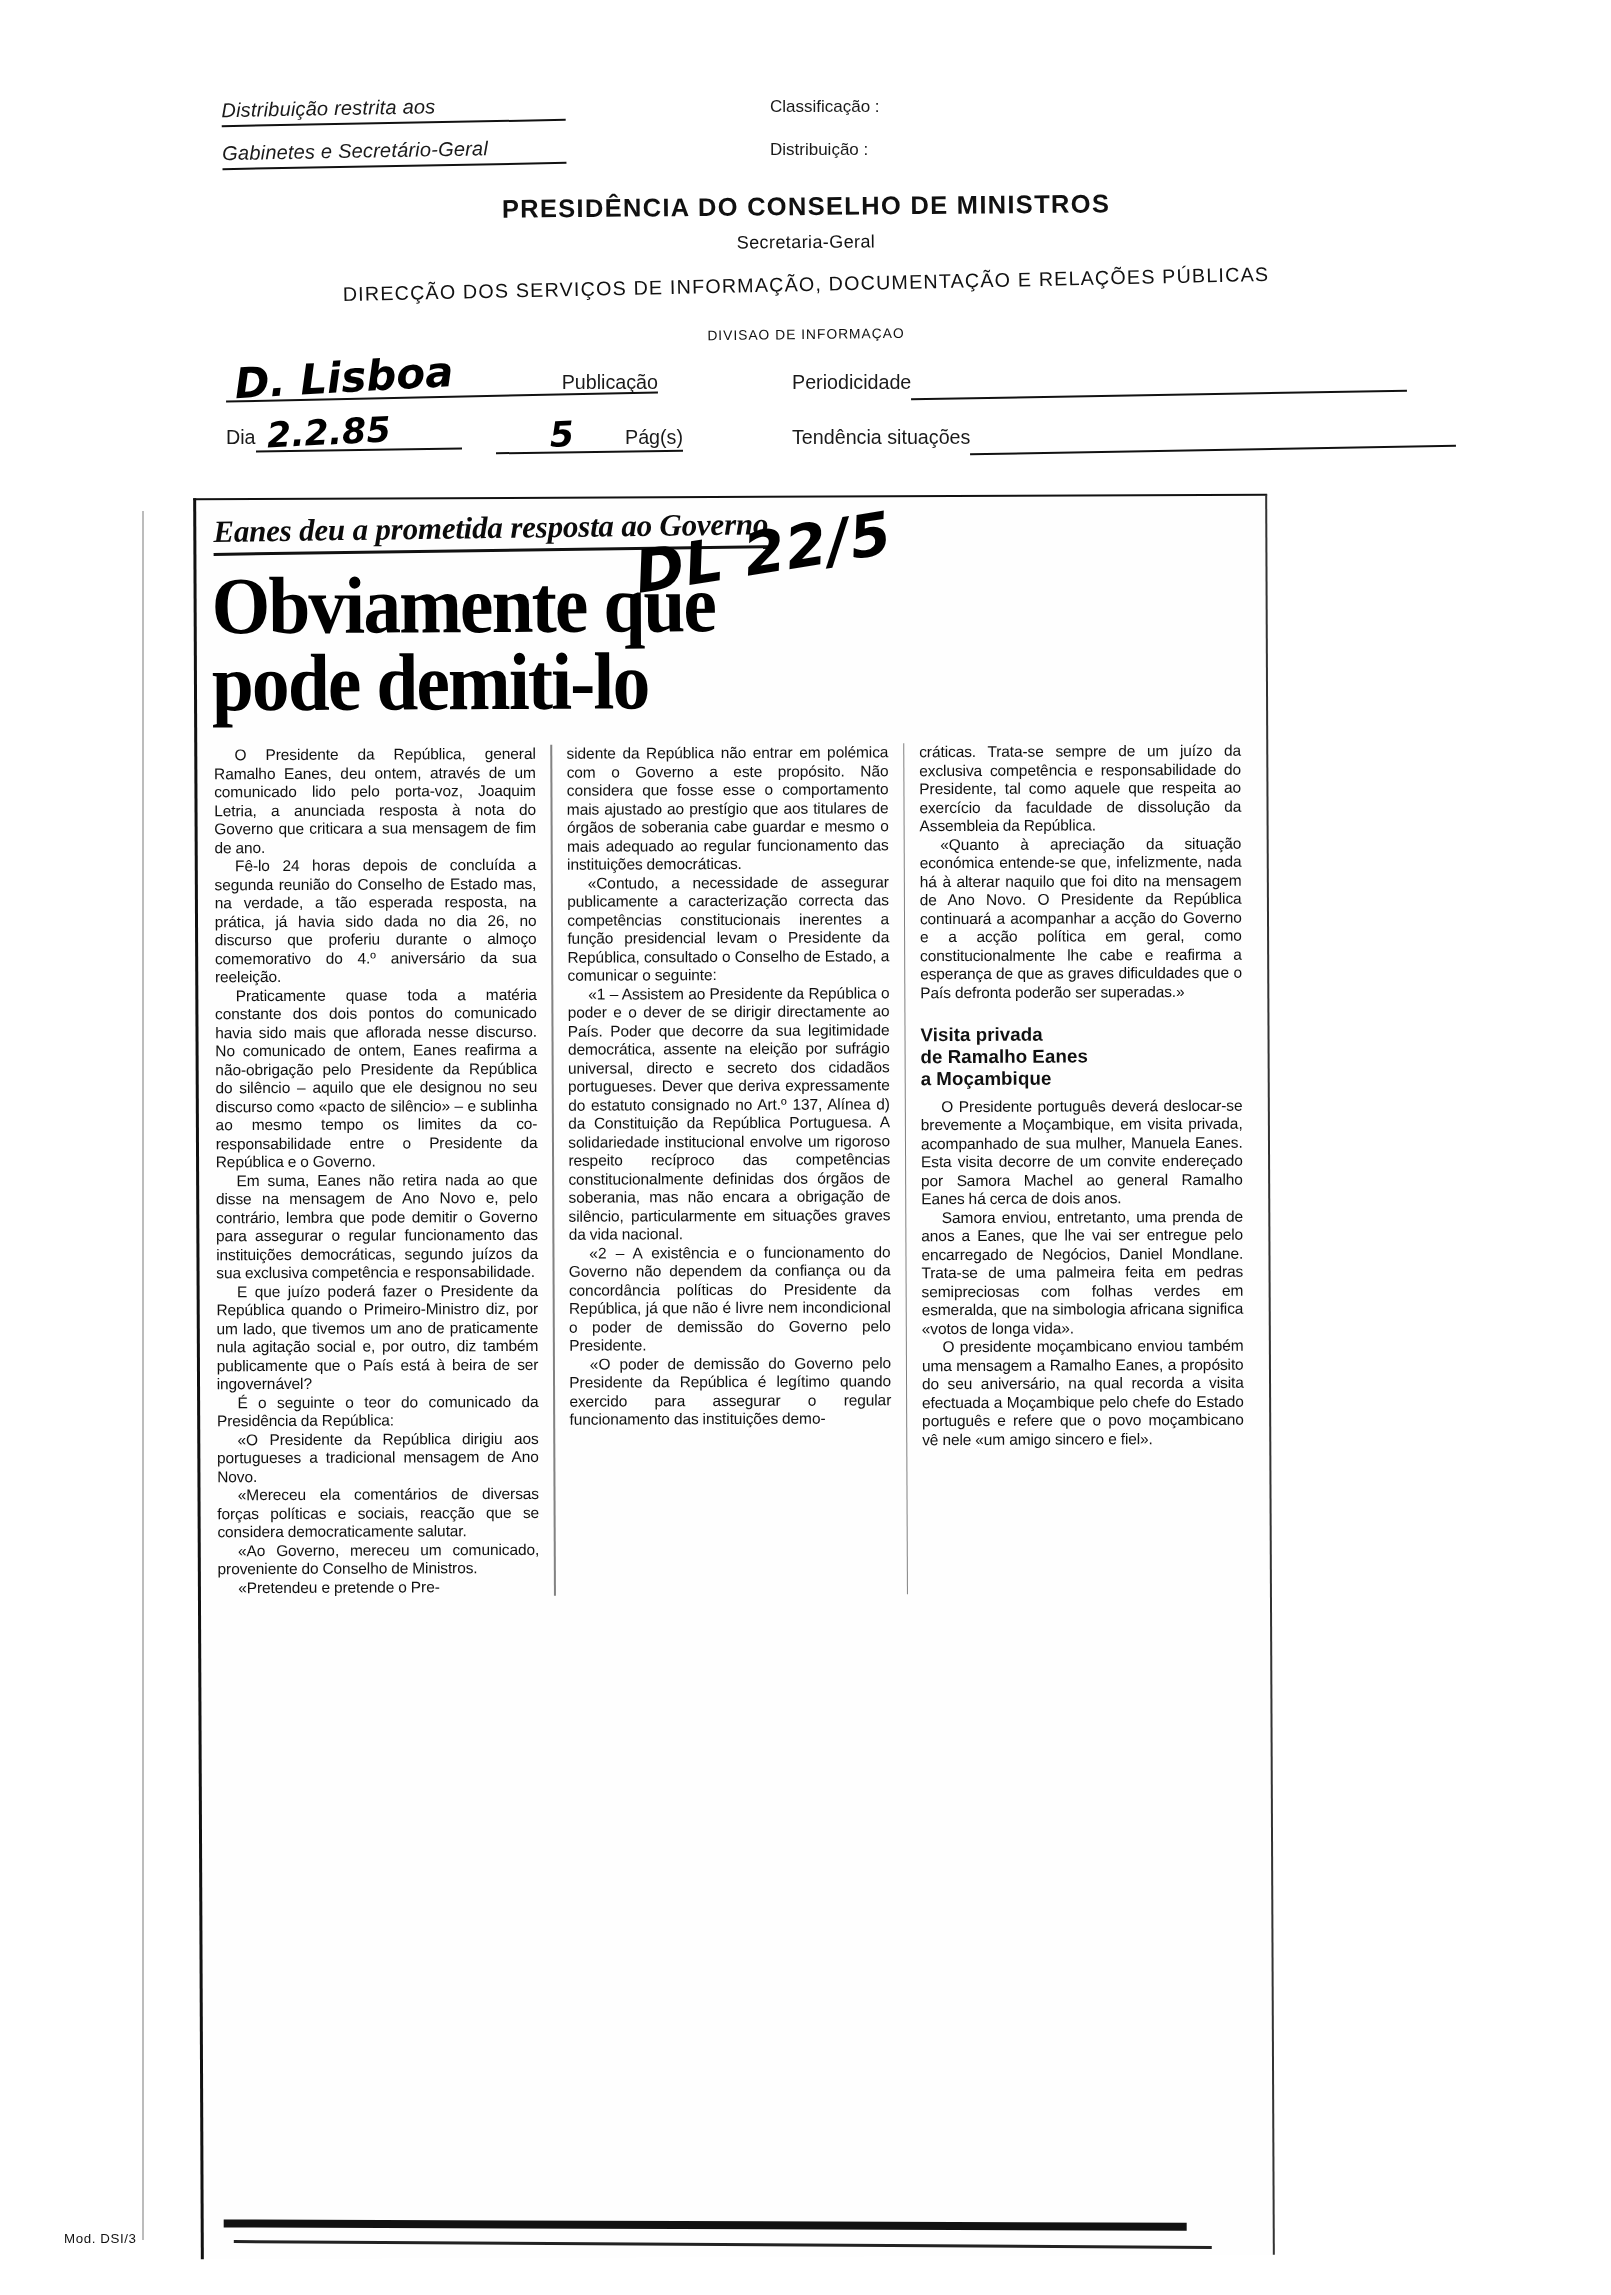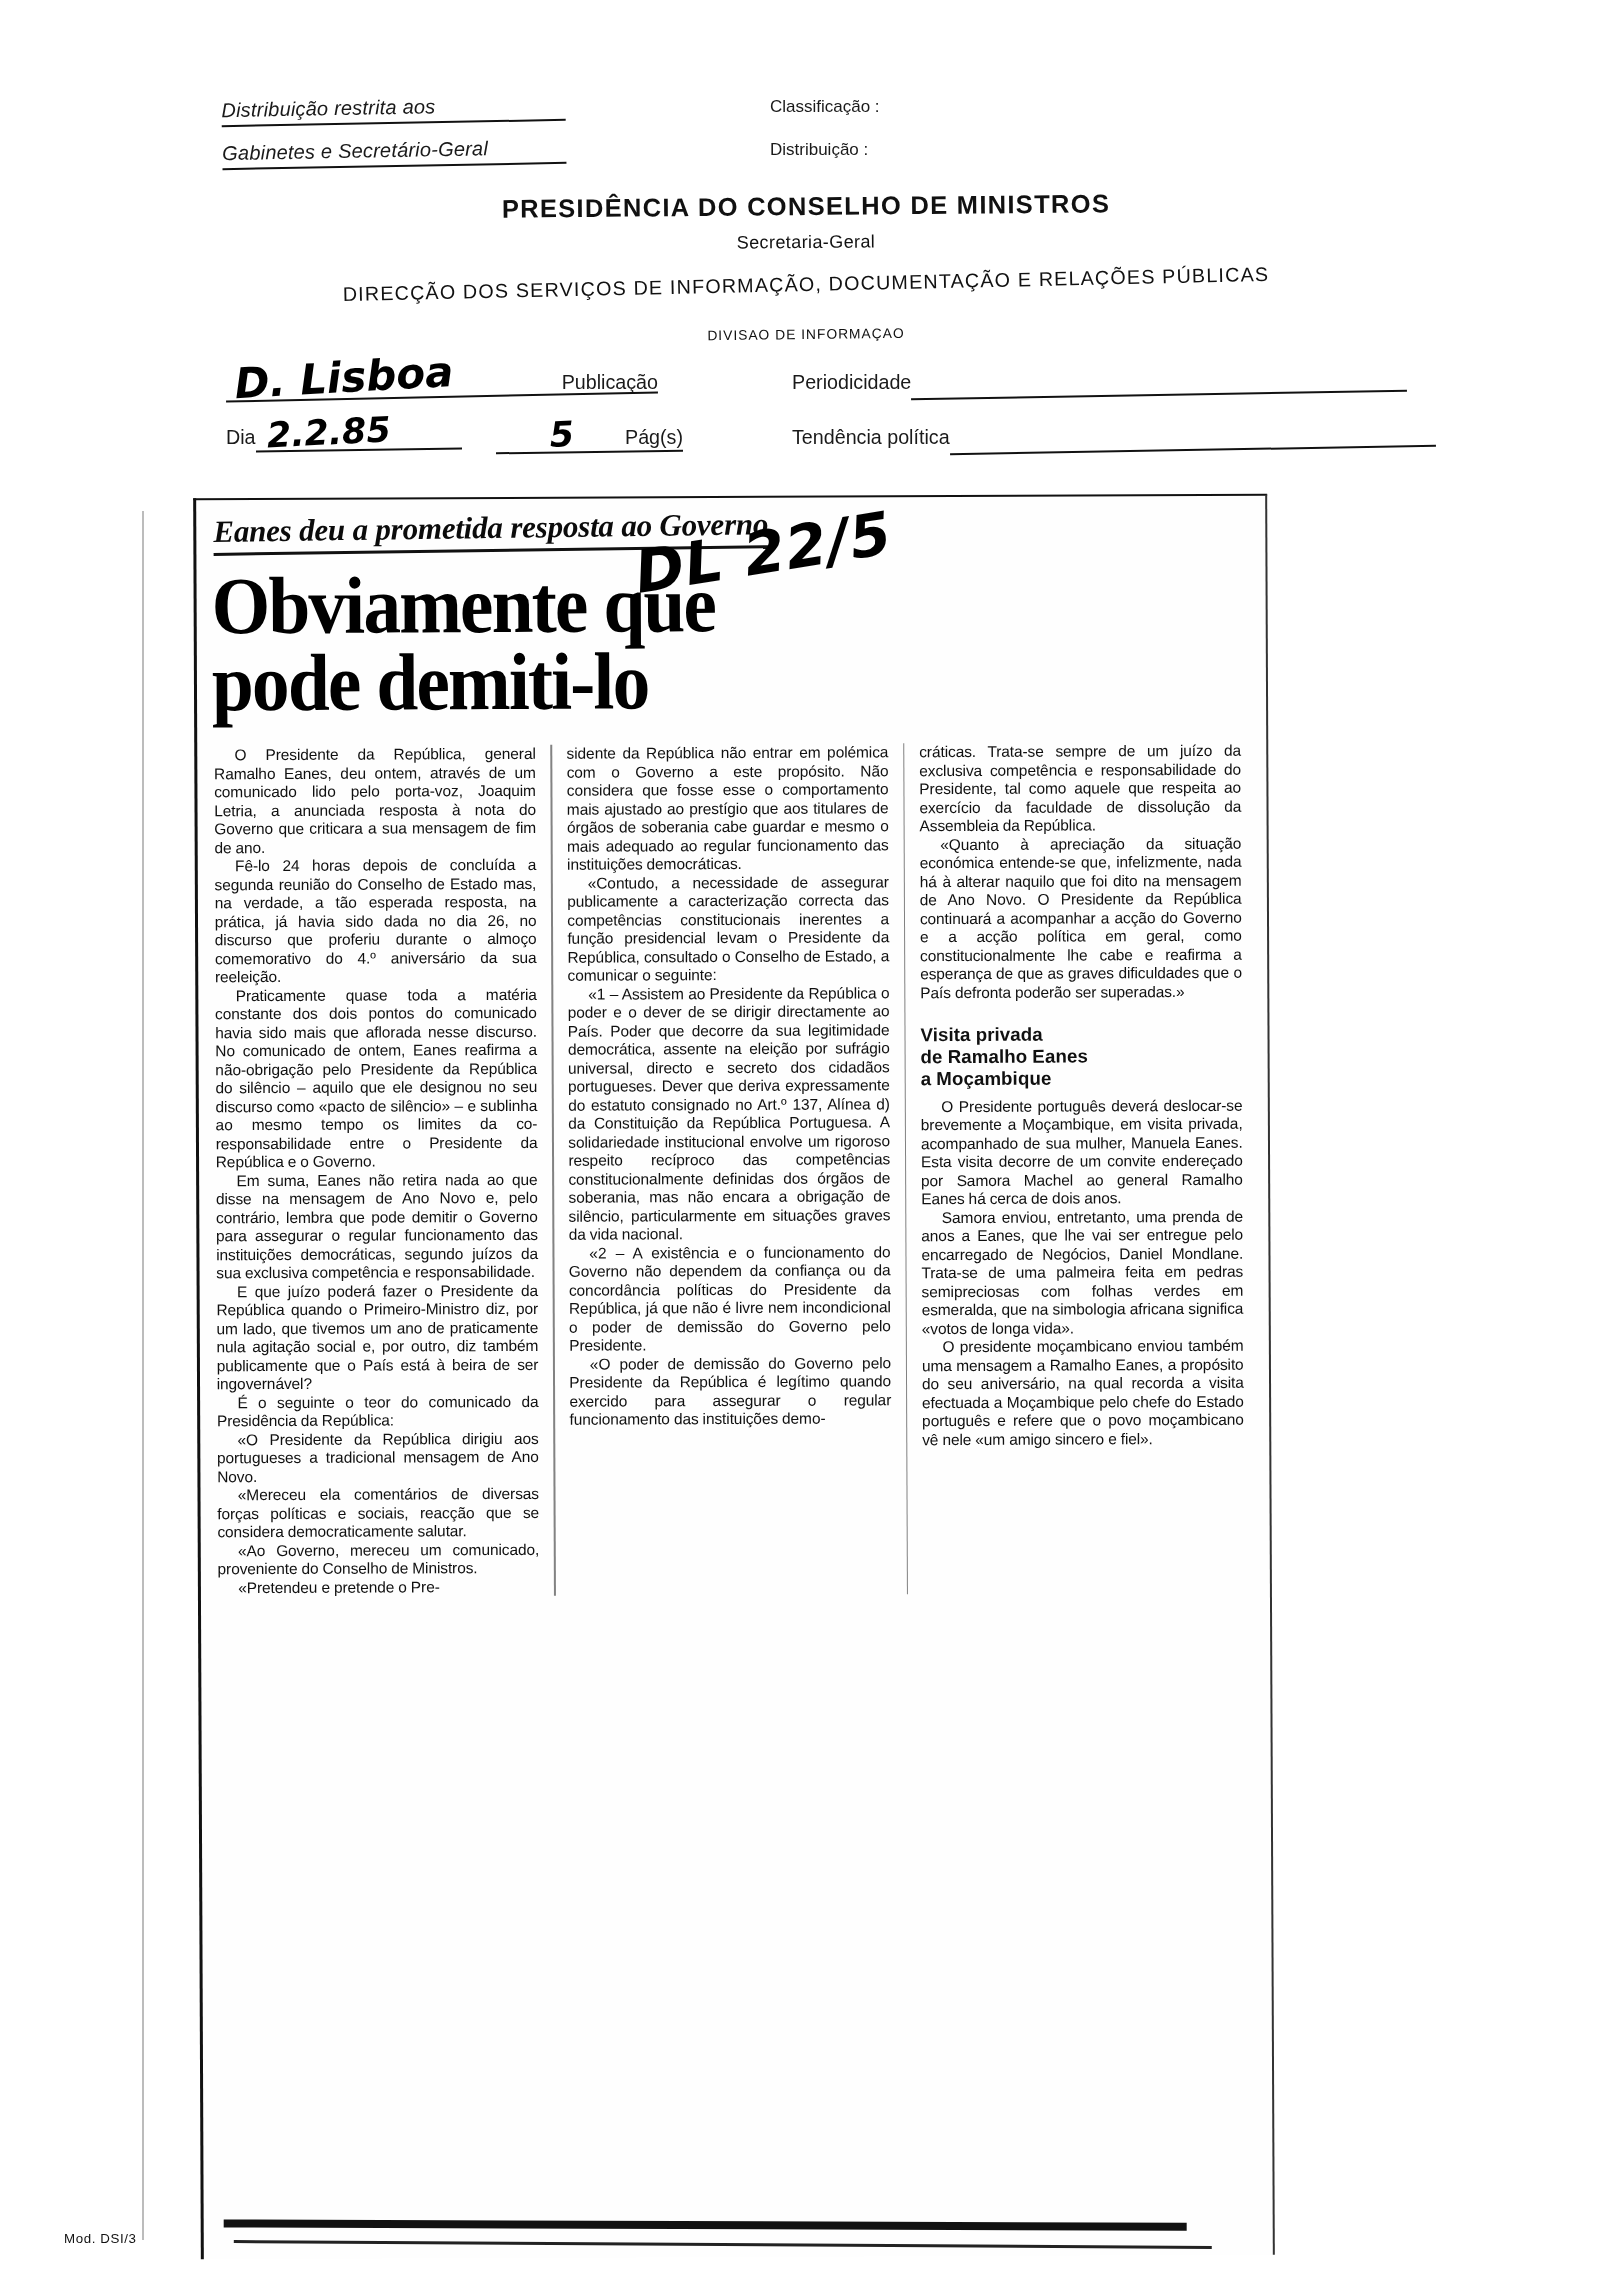--- a/index.html
+++ b/index.html
@@ -195,21 +195,21 @@
       </div>
 
       <div class="fld f-pag">
         <span class="fld-label">Pág(s)</span>
         <span class="fld-rule">
           <span class="hand">5</span>
         </span>
       </div>
 
       <div class="fld f-ten">
-        <span class="fld-label">Tendência política</span>
+        <span class="fld-label">Tendência situações</span>
         <span class="fld-rule">
           <span class="hand"></span>
         </span>
       </div>
 
     </div>
   </div>
 
   <div class="edge-left"></div>
 

